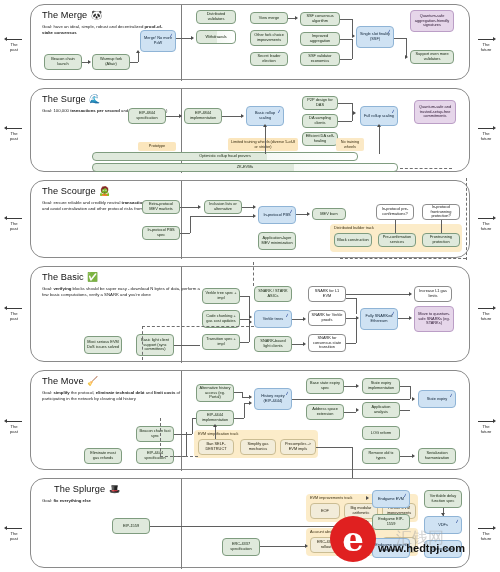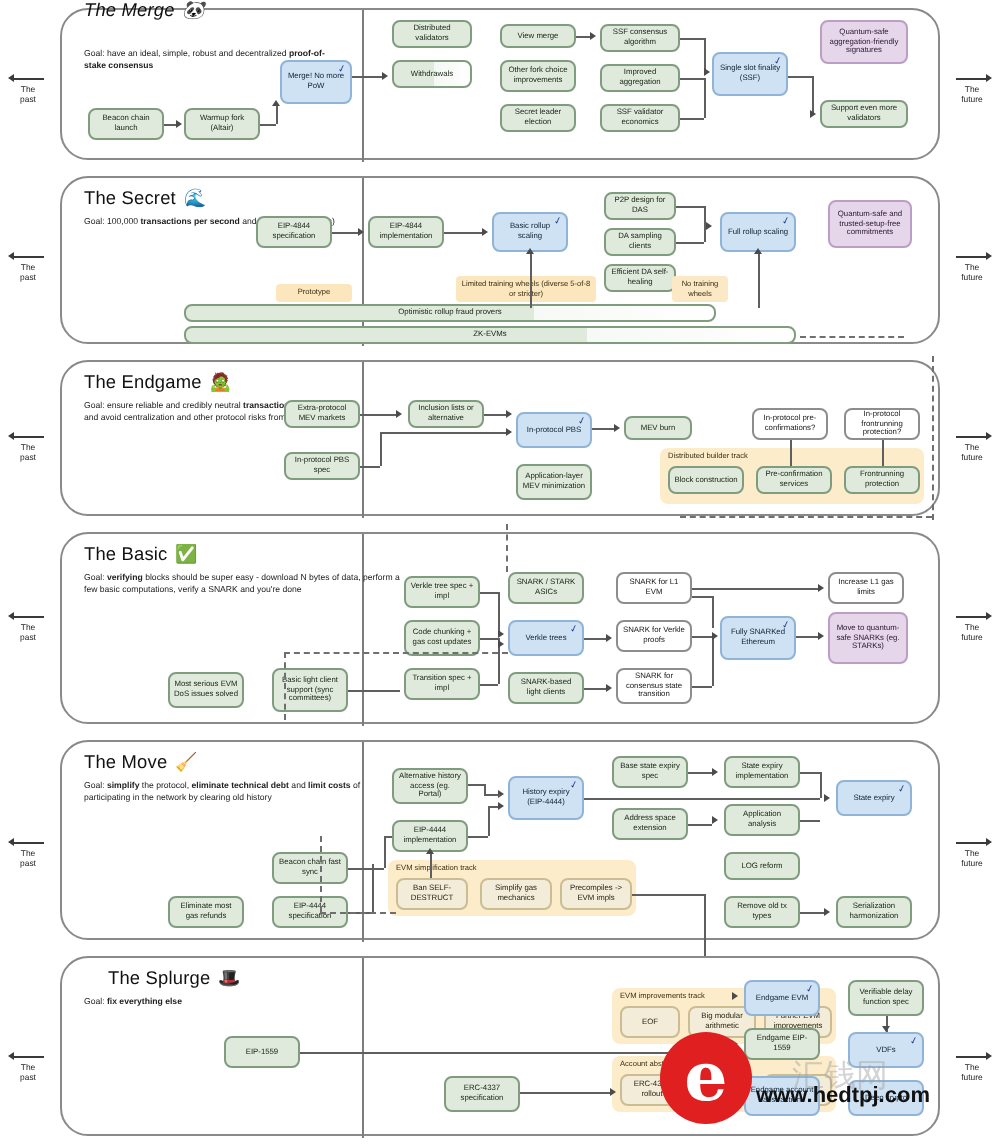--- a/index.html
+++ b/index.html
@@ -243,21 +243,21 @@
         <span class="bar"></span>
         <span class="head"></span>
       </div>
     <div style="white-space:pre-line">The
 future</div>
   </div>
 
   <div class="section" style="left:30px;top:4px;width:440px;height:76px;">
     <div class="divider" style="left:150px;top:0;height:76px;"></div>
   </div>
-  <div class="sec-title" style="left:42px;top:0;font-style:italic;">
+  <div class="sec-title" style="left:42px;top:10px;">
     <span>The Merge</span><span class="sec-emoji">🐼</span>
   </div>
   <div class="sec-goal" style="left:42px;top:24px;">
     Goal: have an ideal, simple, robust and decentralized <b>proof-of-stake consensus</b>
   </div>
 
   <div class="node" style="left:44px;top:54px;width:38px;height:16px;">
       <span>Beacon chain launch</span>
     </div>
   <div class="node" style="left:92px;top:54px;width:38px;height:16px;">
@@ -318,21 +318,21 @@
   <div class="ln lnv" style="left:352px;top:39px;height:20px;"></div>
   <div class="ar" style="left:352px;top:34px;"></div>
   <div class="ln lnh" style="left:394px;top:38px;width:12px;"></div>
   <div class="ln lnv" style="left:406px;top:38px;height:19px;"></div>
   <div class="ar" style="left:405px;top:55px;"></div>
 
   <div class="section" style="left:30px;top:88px;width:440px;height:84px;">
     <div class="divider" style="left:150px;top:0;height:84px;"></div>
   </div>
   <div class="sec-title" style="left:42px;top:94px;">
-    <span>The Secret</span><span class="sec-emoji">🌊</span>
+    <span>The Surge</span><span class="sec-emoji">🌊</span>
   </div>
   <div class="sec-goal" style="left:42px;top:108px;">
     Goal: 100,000 <b>transactions per second</b> and <b>beyond</b> (on rollups)
   </div>
 
   <div class="node" style="left:128px;top:108px;width:38px;height:16px;">
       <span>EIP-4844 specification</span>
     </div>
   <div class="node" style="left:184px;top:108px;width:38px;height:16px;">
       <span>EIP-4844 implementation</span>
@@ -387,21 +387,21 @@
   <div class="ln lnv" style="left:352px;top:113px;height:8px;"></div>
   <div class="ar" style="left:353px;top:111px;"></div>
   <div class="ln lnv" style="left:379px;top:126px;height:28px;"></div>
   <div class="ar up" style="left:377px;top:124px;"></div>
   <div class="dash" style="left:400px;top:168px;width:52px;"></div>
 
   <div class="section" style="left:30px;top:180px;width:440px;height:78px;">
     <div class="divider" style="left:150px;top:0;height:78px;"></div>
   </div>
   <div class="sec-title" style="left:42px;top:186px;">
-    <span>The Endgame</span><span class="sec-emoji">🧟</span>
+    <span>The Scourge</span><span class="sec-emoji">🧟</span>
   </div>
   <div class="sec-goal" style="left:42px;top:200px;">
     Goal: ensure reliable and credibly neutral <b>transaction inclusion</b> and avoid centralization and other protocol risks from <b>MEV</b>
   </div>
 
   <div class="node" style="left:142px;top:200px;width:38px;height:14px;">
       <span>Extra-protocol MEV markets</span>
     </div>
   <div class="node" style="left:142px;top:226px;width:38px;height:14px;">
       <span>In-protocol PBS spec</span>

